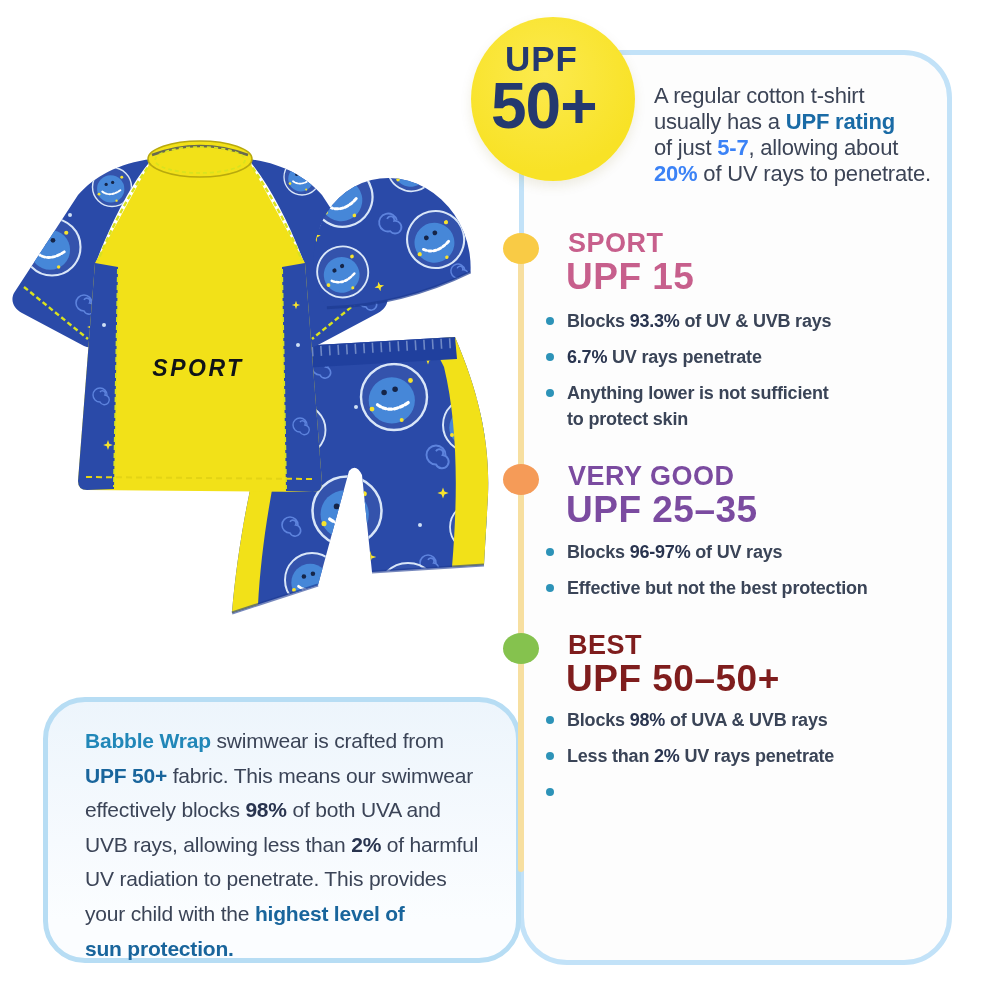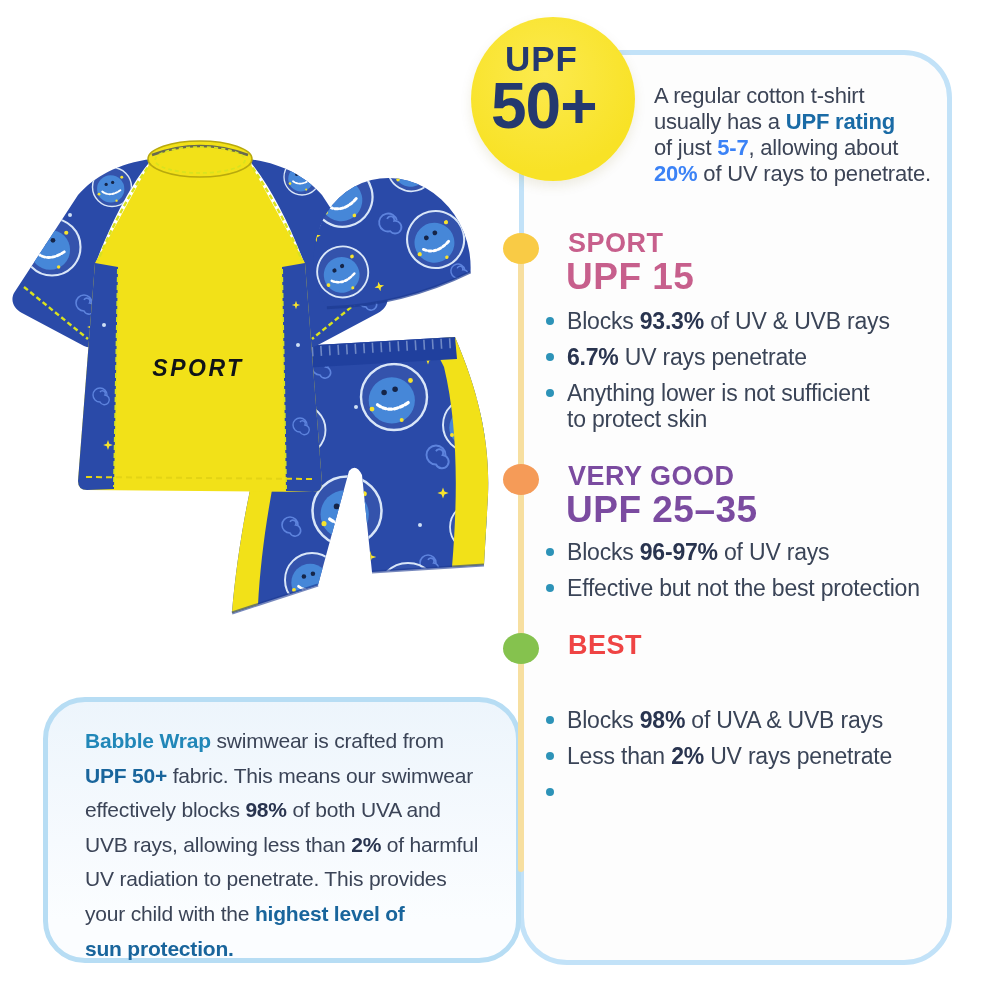--- a/index.html
+++ b/index.html
@@ -50,28 +50,28 @@
   }
   .tl-dot.d1 { top:233px; background:#f9cb45; }
   .tl-dot.d2 { top:464px; background:#f59b58; }
   .tl-dot.d3 { top:633px; background:#85c24e; }
 
   
   .sec-label { position:absolute; left:568px; z-index:3; font-size:27px; font-weight:800; letter-spacing:.5px; }
   .sec-range { position:absolute; left:566px; z-index:3; font-size:37px; font-weight:800; letter-spacing:.5px; }
   .good  { color:#c75f8c; }
   .vgood { color:#7b4ba0; }
-  .best  { color:#ef4444; }
+  .best  { color:#7f1d1d; }
   .bullets { position:absolute; left:546px; width:402px; z-index:3; }
   .bullet { display:flex; margin-bottom:10px; }
   .bullet .dot {
     width:8px; height:8px; border-radius:50%; background:#2d93b8;
     margin:9px 13px 0 0; flex-shrink:0;
   }
-  .bullet .txt { font-size:23px; line-height:26px; color:#3a4457; letter-spacing:-0.2px; }
+  .bullet .txt { font-size:18px; line-height:26px; color:#3a4457; letter-spacing:-0.2px;font-weight:bold; }
   .bullet .txt b { color:#29344f; }
   #bl-good  { top:308px; }
   #bl-vgood { top:539px; }
   #bl-best  { top:707px; }
 
   
   .desc-box {
     position:absolute; left:43px; top:697px; width:478px; height:266px;
     border:5px solid #b7ddf4; border-radius:42px; z-index:2;
     background:linear-gradient(180deg,#edf5fc 0%, #fbfdff 85%);
@@ -277,20 +277,21 @@
         <span class="dot"></span>
         <span class="txt"><span>Blocks </span><b>96-97%</b><span> of UV rays</span></span>
       </div>
     <div class="bullet">
         <span class="dot"></span>
         <span class="txt"><span>Effective but not the best protection</span></span>
       </div>
   </div>
 
   <div class="sec-label best" style="top:630px">BEST</div>
+  <div class="sec-range best" style="top:658px">UPF 50–50+</div>
   <div class="bullets" id="bl-best">
     <div class="bullet">
         <span class="dot"></span>
         <span class="txt"><span>Blocks </span><b>98%</b><span> of UVA &amp; UVB rays</span></span>
       </div>
     <div class="bullet">
         <span class="dot"></span>
         <span class="txt"><span>Less than </span><b>2%</b><span> UV rays penetrate</span></span>
       </div>
     <div class="bullet">

